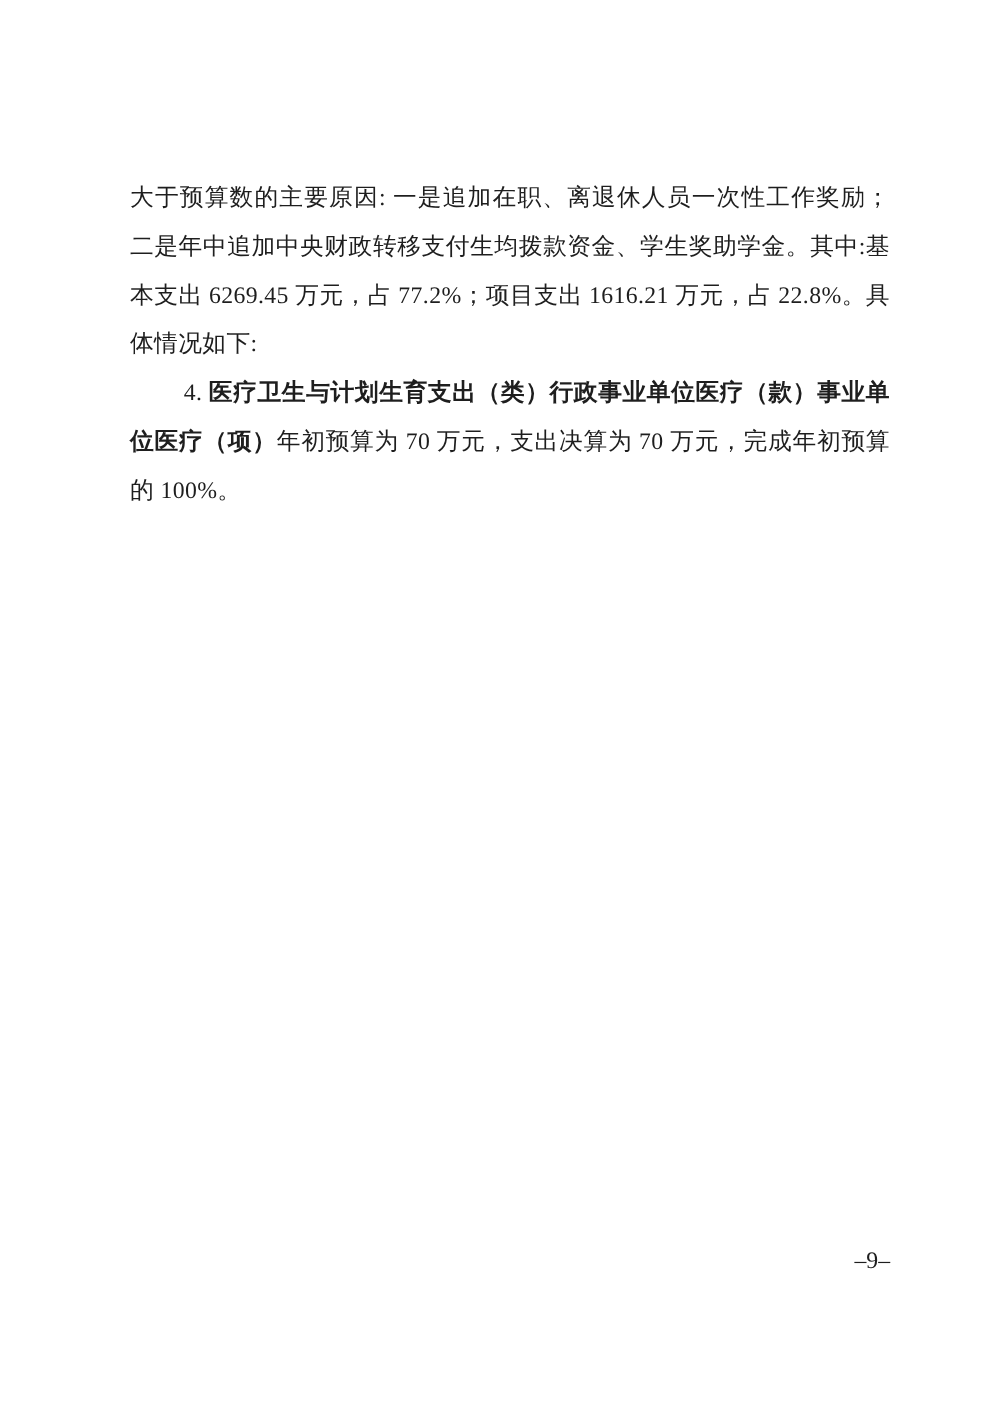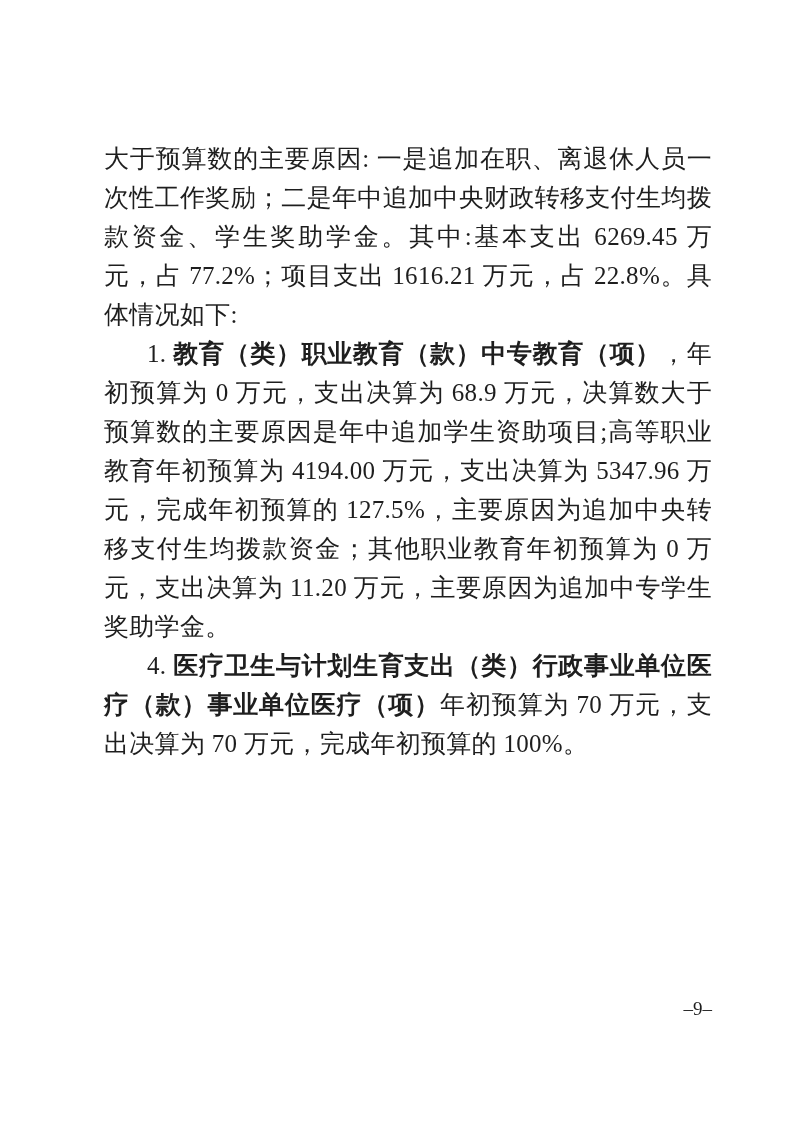--- a/index.html
+++ b/index.html
@@ -17,21 +17,21 @@
     inset: 0;
     background: #ffffff;
   }
   .doc-body {
     position: absolute;
     left: 104px;
     top: 139px;
     width: 608px;
   }
   .para {
-    font-size: 25px;
+    font-size: 19px;
     line-height: 39px;
     text-align: justify;
     letter-spacing: 0.3px;
     word-break: break-all;
   }
   .para.indent { text-indent: 43px; }
   .run-bold { font-weight: bold; }
   .run-reg { font-weight: normal; }
   .page-number {
     position: absolute;
@@ -42,17 +42,16 @@
     letter-spacing: 0px;
     color: #1e1e1e;
   }
 </style>
 </head>
 <body>
 
 <div class="doc-page">
   <div class="doc-body">
       <p class="para"><span class="run-reg">大于预算数的主要原因: 一是追加在职、离退休人员一次性工作奖励；二是年中追加中央财政转移支付生均拨款资金、学生奖助学金。其中:基本支出 6269.45 万元，占 77.2%；项目支出 1616.21 万元，占 22.8%。具体情况如下:</span></p>
-      <p class="para indent"><span class="run-reg">1. </span><span class="run-bold">教育（类）职业教育（款）中专教育（项）</span><span class="run-reg">，年初预算为 0 万元，支出决算为 68.9 万元，决算数大于预算数的主要原因是年中追加学生资助项目;高等职业教育年初预算为 4194.00 万元，支出决算为 5347.96 万元，完成年初预算的 127.5%，主要原因为追加中央转移支付生均拨款资金；其他职业教育年初预算为 0 万元，支出决算为 11.20 万元，主要原因为追加中专学生奖助学金。</span></p>
       <p class="para indent"><span class="run-reg">4. </span><span class="run-bold">医疗卫生与计划生育支出（类）行政事业单位医疗（款）事业单位医疗（项）</span><span class="run-reg">年初预算为 70 万元，支出决算为 70 万元，完成年初预算的 100%。</span></p>
     </div>
   <div class="page-number">–9–</div>
 </div>
 
 </body></html>

